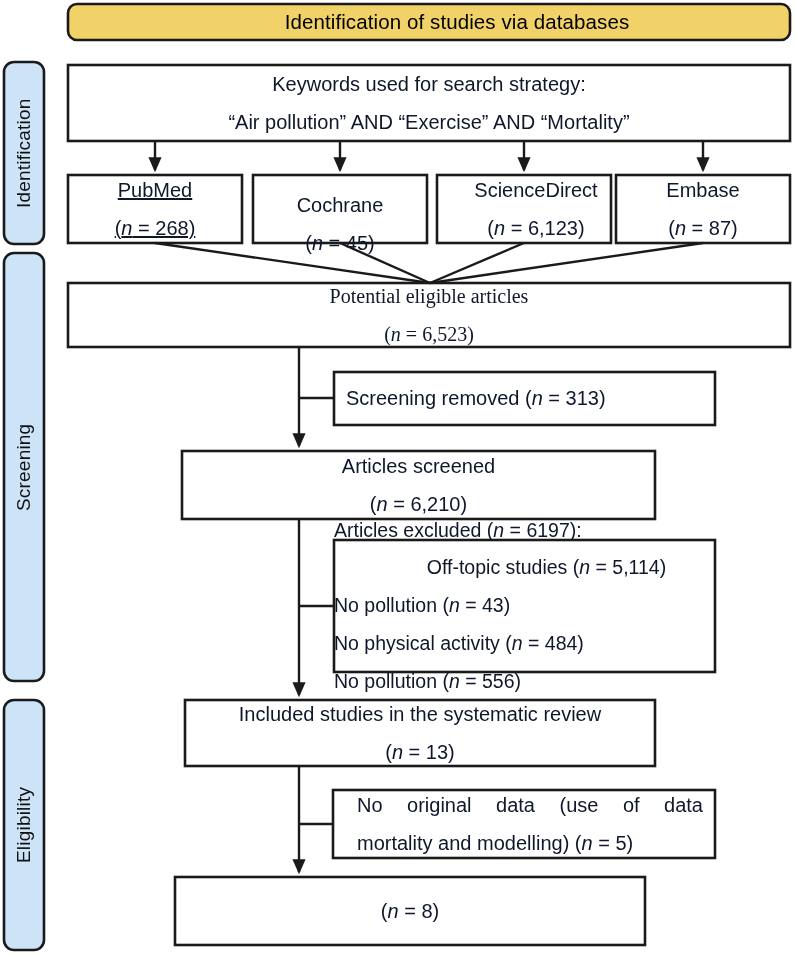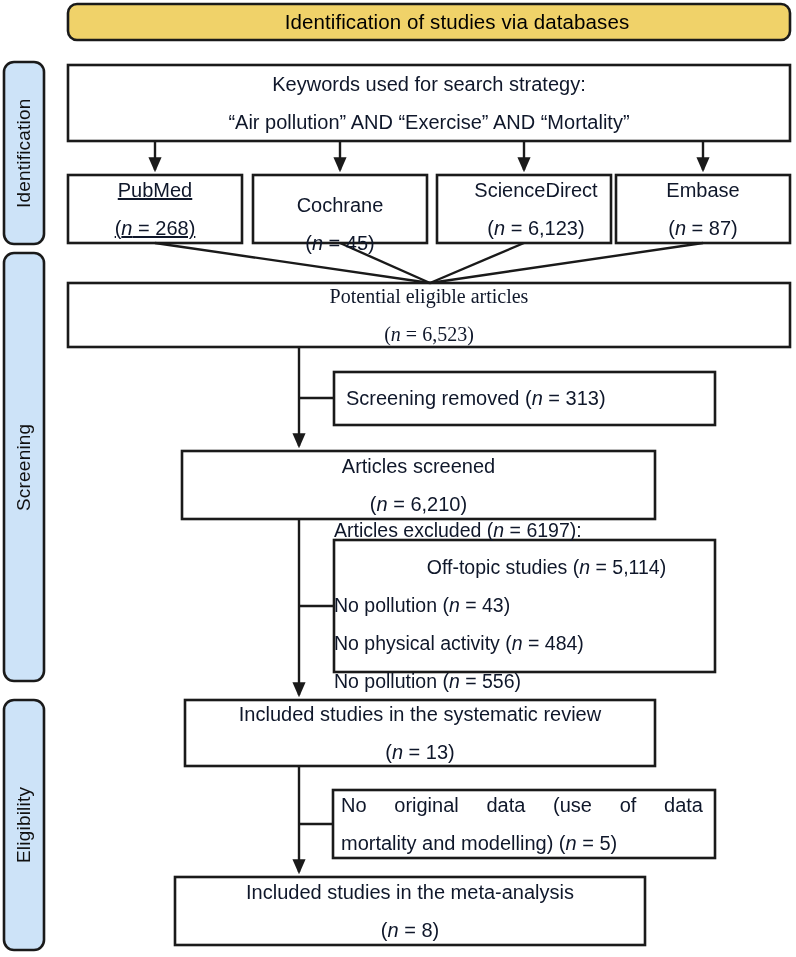--- a/index.html
+++ b/index.html
@@ -205,23 +205,22 @@
     <span class="tline f19"><span>No pollution (</span><i class="n">n</i><span> = 43)</span></span>
     <span class="tline f19"><span>No physical activity (</span><i class="n">n</i><span> = 484)</span></span>
     <span class="tline f19"><span>No pollution (</span><i class="n">n</i><span> = 556)</span></span>
   </div>
 
   <div class="tbox center" style="left:185px; top:700px; width:470px; height:66px;">
     <span class="tline f20">Included studies in the systematic review</span>
     <span class="tline f20">(<i class="n">n</i><span> = 13)</span></span>
   </div>
 
-  <div class="tbox just" style="left:333px; top:790px; width:382px; height:68px; padding-left:8px; padding-right:12px;">
+  <div class="tbox just" style="left:333px; top:790px; width:382px; height:68px; padding-left:24px; padding-right:12px;">
     <span class="tline f20">No original data (use of data</span>
     <span class="tline f20 last"><span>mortality and modelling) (</span><i class="n">n</i><span> = 5)</span></span>
   </div>
 
   <div class="tbox center" style="left:175px; top:877px; width:470px; height:68px;">
-    <span class="tline f20">Included studies in the meta-analysis</span>
     <span class="tline f20">(<i class="n">n</i><span> = 8)</span></span>
   </div>
 
 </div>
 
 </body></html>

